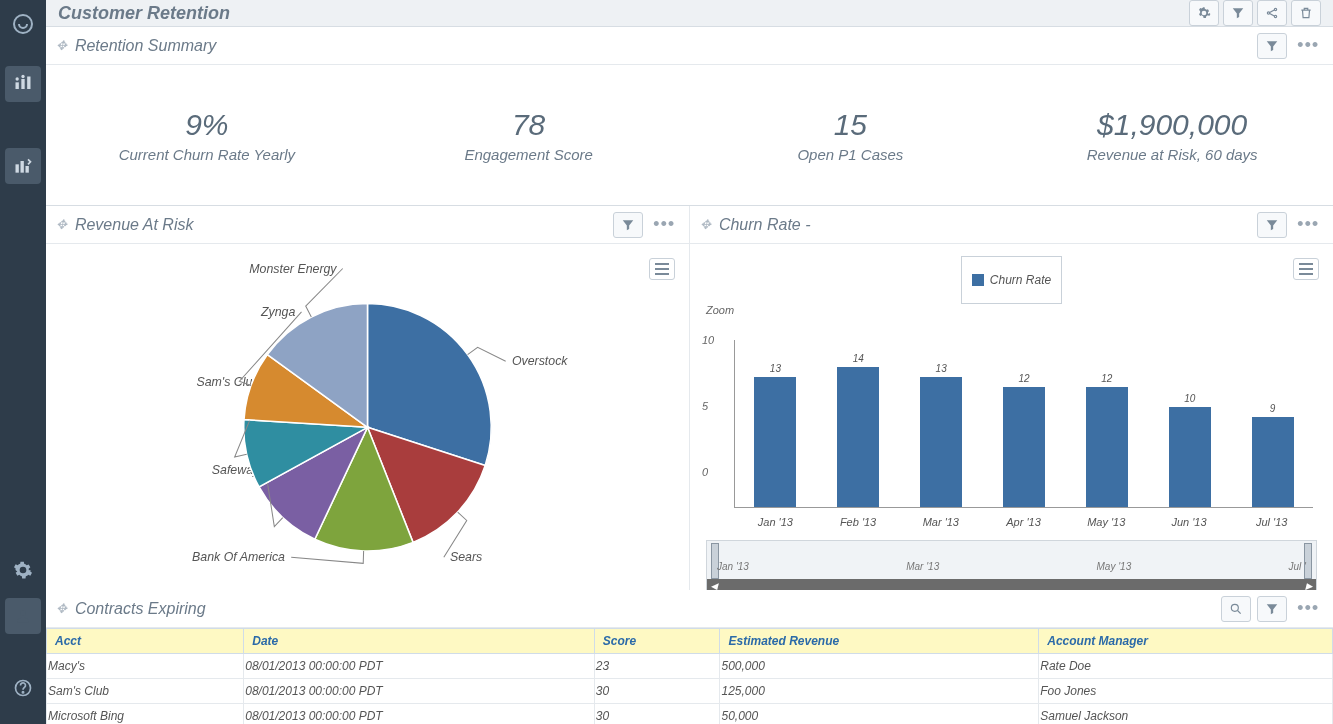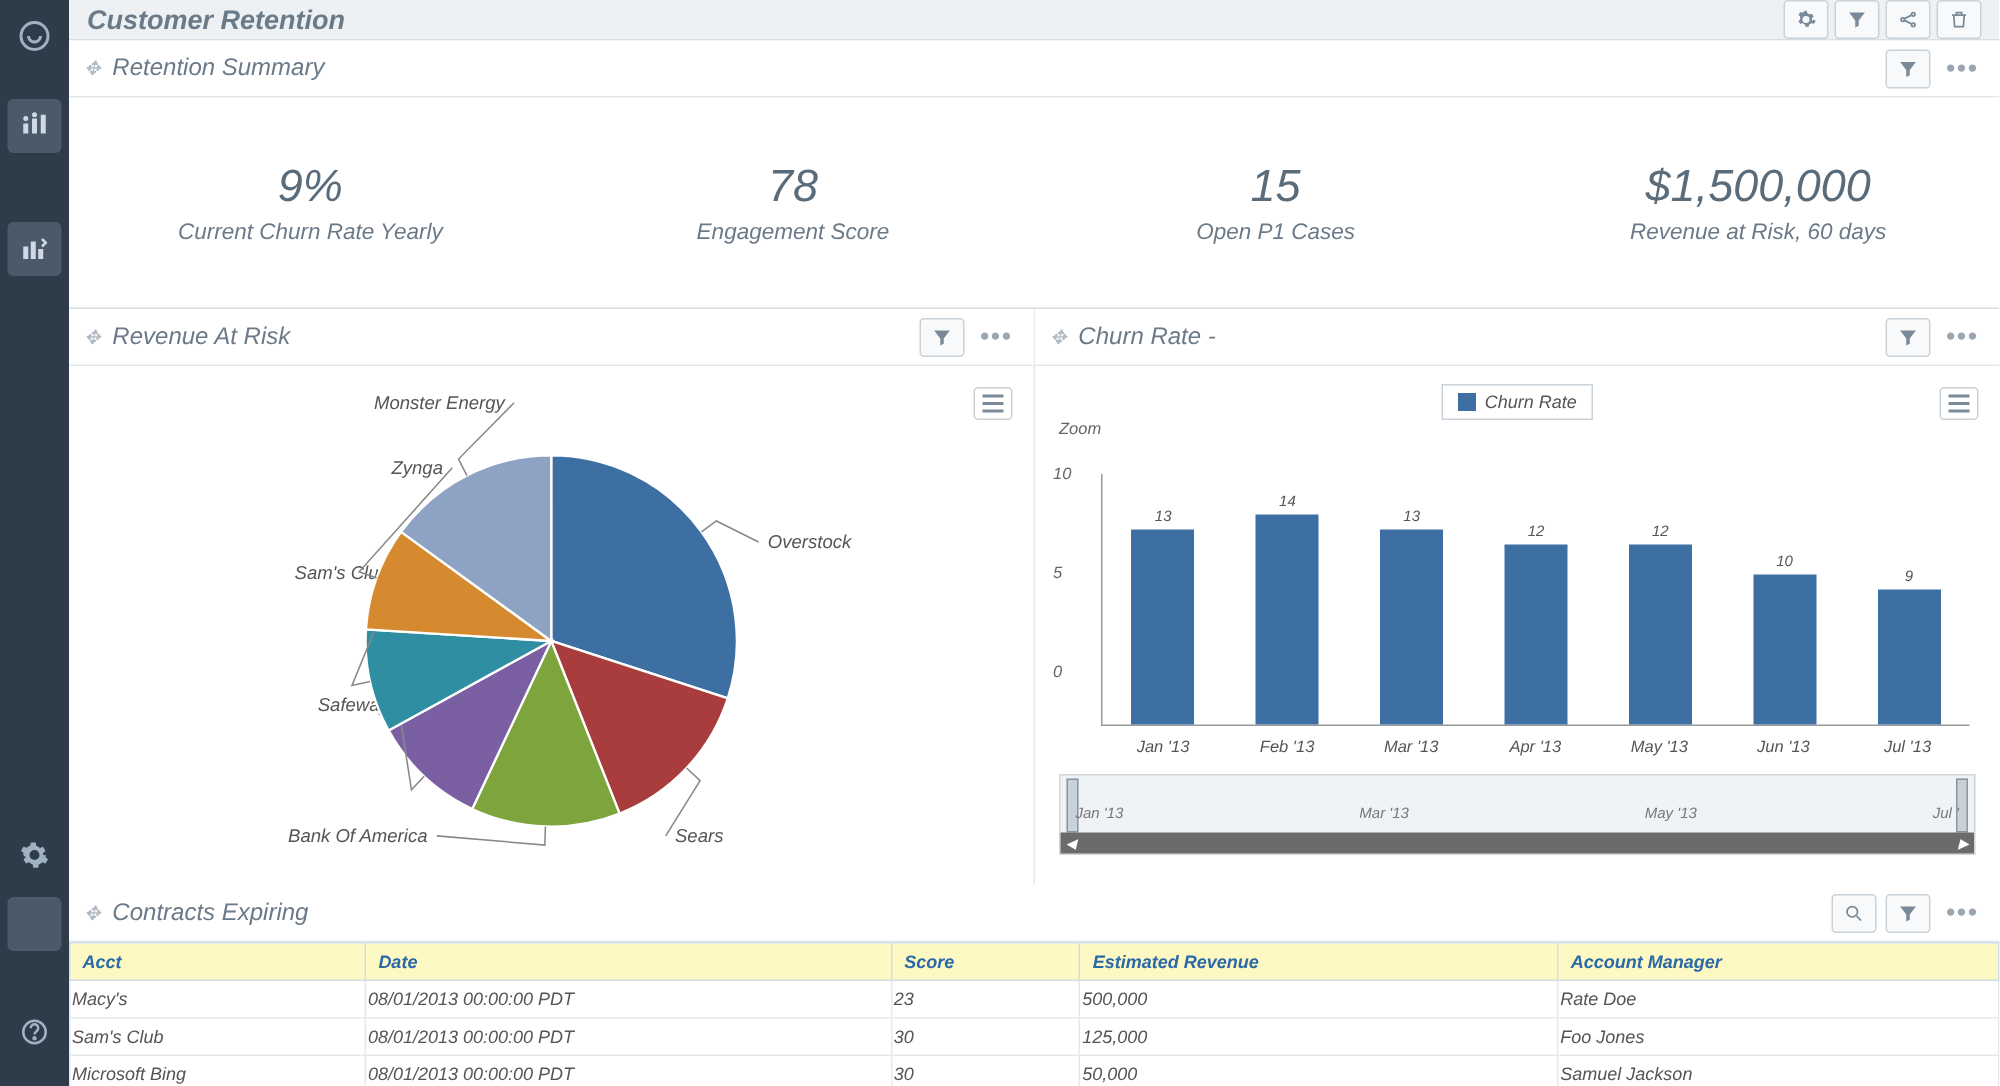--- a/index.html
+++ b/index.html
@@ -26,21 +26,21 @@
 .kpi { flex: 1; text-align: center; }
 .kpi .val { font-size: 30px; color: #5a6b7a; font-weight: 400; margin-bottom: 4px; }
 .kpi .lbl { font-size: 15px; color: #6b7a89; }
 .row2 { display: flex; height: 384px; }
 .col { flex: 1; display: flex; flex-direction: column; border-right: 1px solid #e5e9ed; position: relative; }
 .col:last-child { border-right: none; }
 .chart-body { flex: 1; position: relative; padding: 8px 12px; overflow: hidden; }
 .hamburger { position: absolute; top: 14px; right: 14px; border: 1px solid #c9d1d9; border-radius: 3px; width: 26px; height: 22px; display: flex; flex-direction: column; justify-content: center; align-items: center; gap: 3px; background: #fff; cursor: pointer; }
 .hamburger span { width: 14px; height: 2px; background: #7a8a99; }
 .pie-wrap { position: relative; width: 100%; height: 100%; }
-.legend-box { display: inline-flex; align-items: center; border: 1px solid #c9d1d9; padding: 4px 10px; font-size: 12px; color: #555; background: #fff; }
+.legend-box { display: inline-flex; align-items: center; border: 1px solid #c9d1d9; padding: 16px 10px; font-size: 12px; color: #555; background: #fff; }
 .legend-sw { width: 12px; height: 12px; background: #3d6fa3; margin-right: 6px; }
 .bar-chart { position: relative; height: 210px; margin-top: 6px; }
 .bar-axis-label { position: absolute; left: 0; font-size: 11px; color: #666; }
 .bars { position: absolute; left: 32px; right: 8px; bottom: 24px; top: 18px; display: flex; align-items: flex-end; gap: 18px; border-left: 1px solid #999; border-bottom: 1px solid #999; padding: 0 8px; }
 .bar-col { flex: 1; display: flex; flex-direction: column; align-items: center; }
 .bar-val { font-size: 10px; color: #555; margin-bottom: 3px; }
 .bar-rect { width: 42px; background: #3d6fa3; }
 .bar-x { position: absolute; bottom: 4px; left: 32px; right: 8px; display: flex; }
 .bar-x div { flex: 1; text-align: center; font-size: 11px; color: #555; }
 .zoom-label { font-size: 11px; color: #666; margin-left: 4px; }
@@ -157,21 +157,21 @@
         </div>
         <div class="kpi">
           <div class="val">78</div>
           <div class="lbl">Engagement Score</div>
         </div>
         <div class="kpi">
           <div class="val">15</div>
           <div class="lbl">Open P1 Cases</div>
         </div>
         <div class="kpi">
-          <div class="val">$1,500,000</div>
+          <div class="val">$1,900,000</div>
           <div class="lbl">Revenue at Risk, 60 days</div>
         </div>
       </div>
     </div>
 
     <div class="row2">
       <div class="col">
         <div class="panel-header">
           <span class="move-icon">✥</span>
           <span class="ptitle">Revenue At Risk</span>

